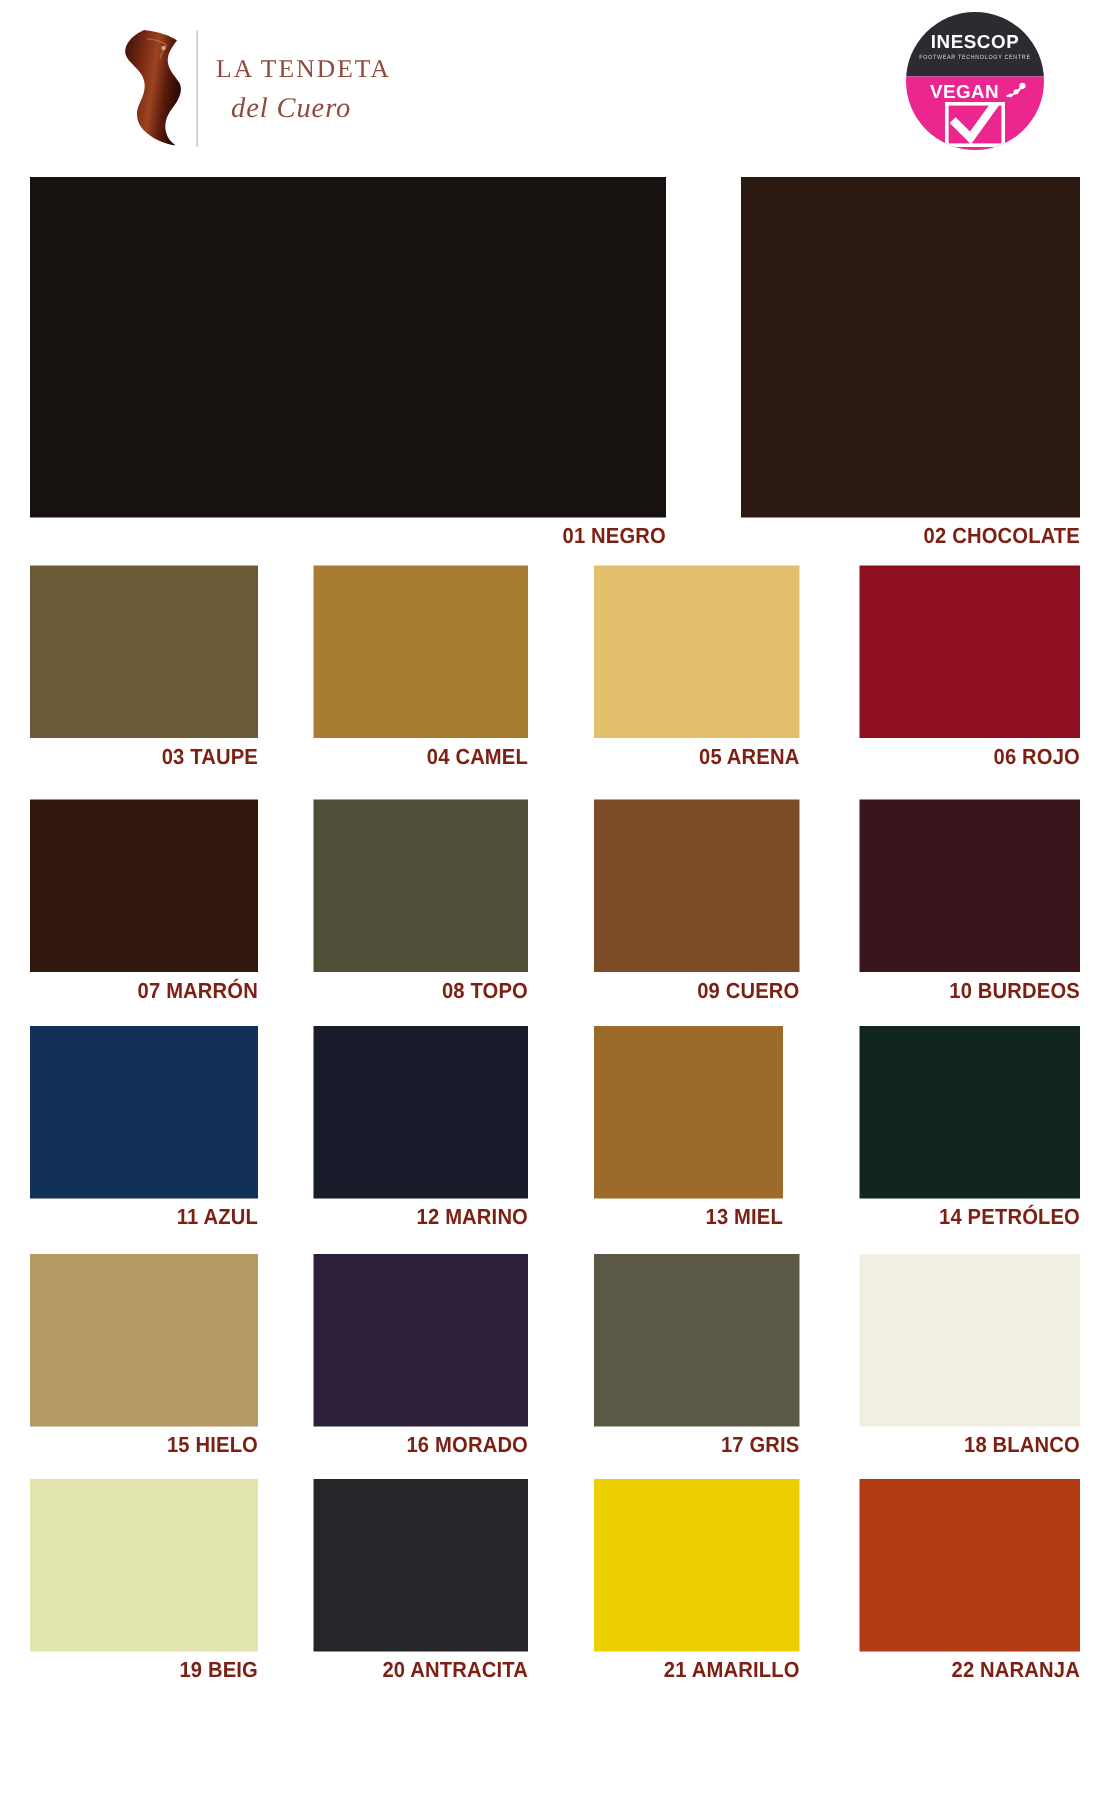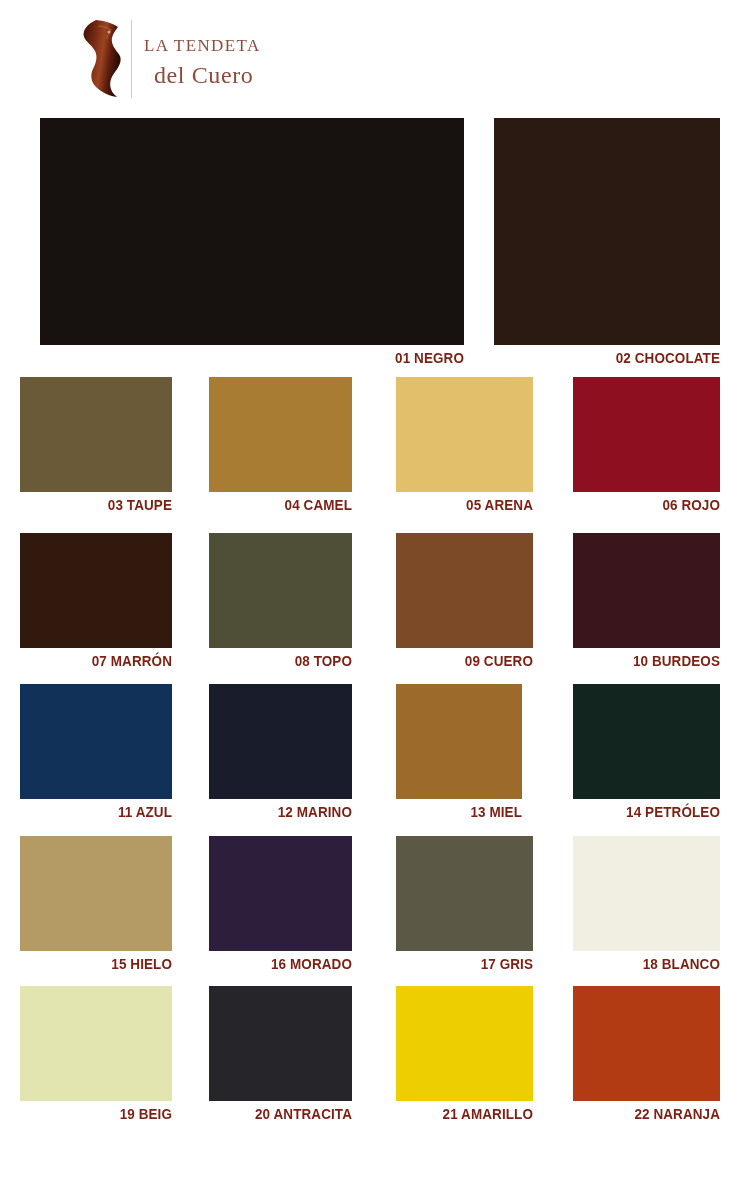--- a/index.html
+++ b/index.html
@@ -52,21 +52,22 @@
     font-size: 17px;
     letter-spacing: 1.4px;
     color: #8f4a3c;
     white-space: nowrap;
   }
   #brand-sub {
     position: absolute;
     left: 76px;
     top: 44px;
     font-family: "Liberation Serif", serif;
-    font-size: 24px;
+    font-style: italic;
+    font-size: 19px;
     letter-spacing: 0.6px;
     color: #8f4a3c;
     white-space: nowrap;
   }
 
   #page-title {
     position: absolute;
     left: 0;
     top: 42px;
     width: 736px;
@@ -197,25 +198,42 @@
                C4 13 9 6 18 2 Z" fill="url(#hideGrad)"></path>
       <path d="M20 8 C25 8 30 10 33 12 C31 15 29 18 29 21" fill="none" stroke="#c98a66" stroke-width="1" opacity="0.5"></path>
       <circle cx="31" cy="14" r="1.5" fill="#e7c2ae" opacity="0.75"></circle>
     </svg>
     <div id="brand-rule"></div>
     <div id="brand-name">LA TENDETA</div>
     <div id="brand-sub">del Cuero</div>
   </div>
 
 
+  <div id="vegan-badge">
+    <div id="badge-top"></div>
+    <div id="badge-bottom"></div>
+    <div id="badge-inescop">INESCOP</div>
+    <div id="badge-tagline">FOOTWEAR TECHNOLOGY CENTRE</div>
+    <div id="badge-vegan">VEGAN</div>
+    <svg id="badge-leaf-icon" viewBox="0 0 14 12">
+      <path d="M1 9 C4 9 8 7 12 2" stroke="#ffffff" stroke-width="1.4" fill="none"></path>
+      <circle cx="11.6" cy="2.2" r="2.1" fill="#ffffff"></circle>
+      <circle cx="7.4" cy="6.2" r="1.7" fill="#ffffff"></circle>
+      <circle cx="3.6" cy="8.6" r="1.3" fill="#ffffff"></circle>
+    </svg>
+    <svg id="badge-check-icon" viewBox="0 0 40 30">
+      <rect x="1.2" y="1.2" width="37.6" height="27.6" fill="none" stroke="#ffffff" stroke-width="2.4"></rect>
+      <path d="M7 14 L17 24 L35 -1" fill="none" stroke="#ffffff" stroke-width="5.5" stroke-linecap="square" stroke-linejoin="miter"></path>
+    </svg>
+  </div>
 
 </div>
 
 <div id="swatch-grid">
-    <div class="swatch-cell" style="left: 20px; top: 118px; width: 424px; height: 253px; margin-left: 20px;">
+    <div class="swatch-cell" style="left: 20px; top: 118px; width: 424px; height: 253px;">
       <div class="swatch-chip" style="height: 227px; background: rgb(23, 18, 15);"></div>
       <div class="swatch-label" style="top: 232px; color: rgb(125, 31, 18);">01 NEGRO</div>
     </div>
     <div class="swatch-cell" style="left: 494px; top: 118px; width: 226px; height: 253px;">
       <div class="swatch-chip" style="height: 227px; background: rgb(42, 26, 17);"></div>
       <div class="swatch-label" style="top: 232px; color: rgb(125, 31, 18);">02 CHOCOLATE</div>
     </div>
     <div class="swatch-cell" style="left: 20px; top: 377px; width: 152px; height: 141px;">
       <div class="swatch-chip" style="height: 115px; background: rgb(107, 90, 55);"></div>
       <div class="swatch-label" style="top: 120px; color: rgb(125, 31, 18);">03 TAUPE</div>

